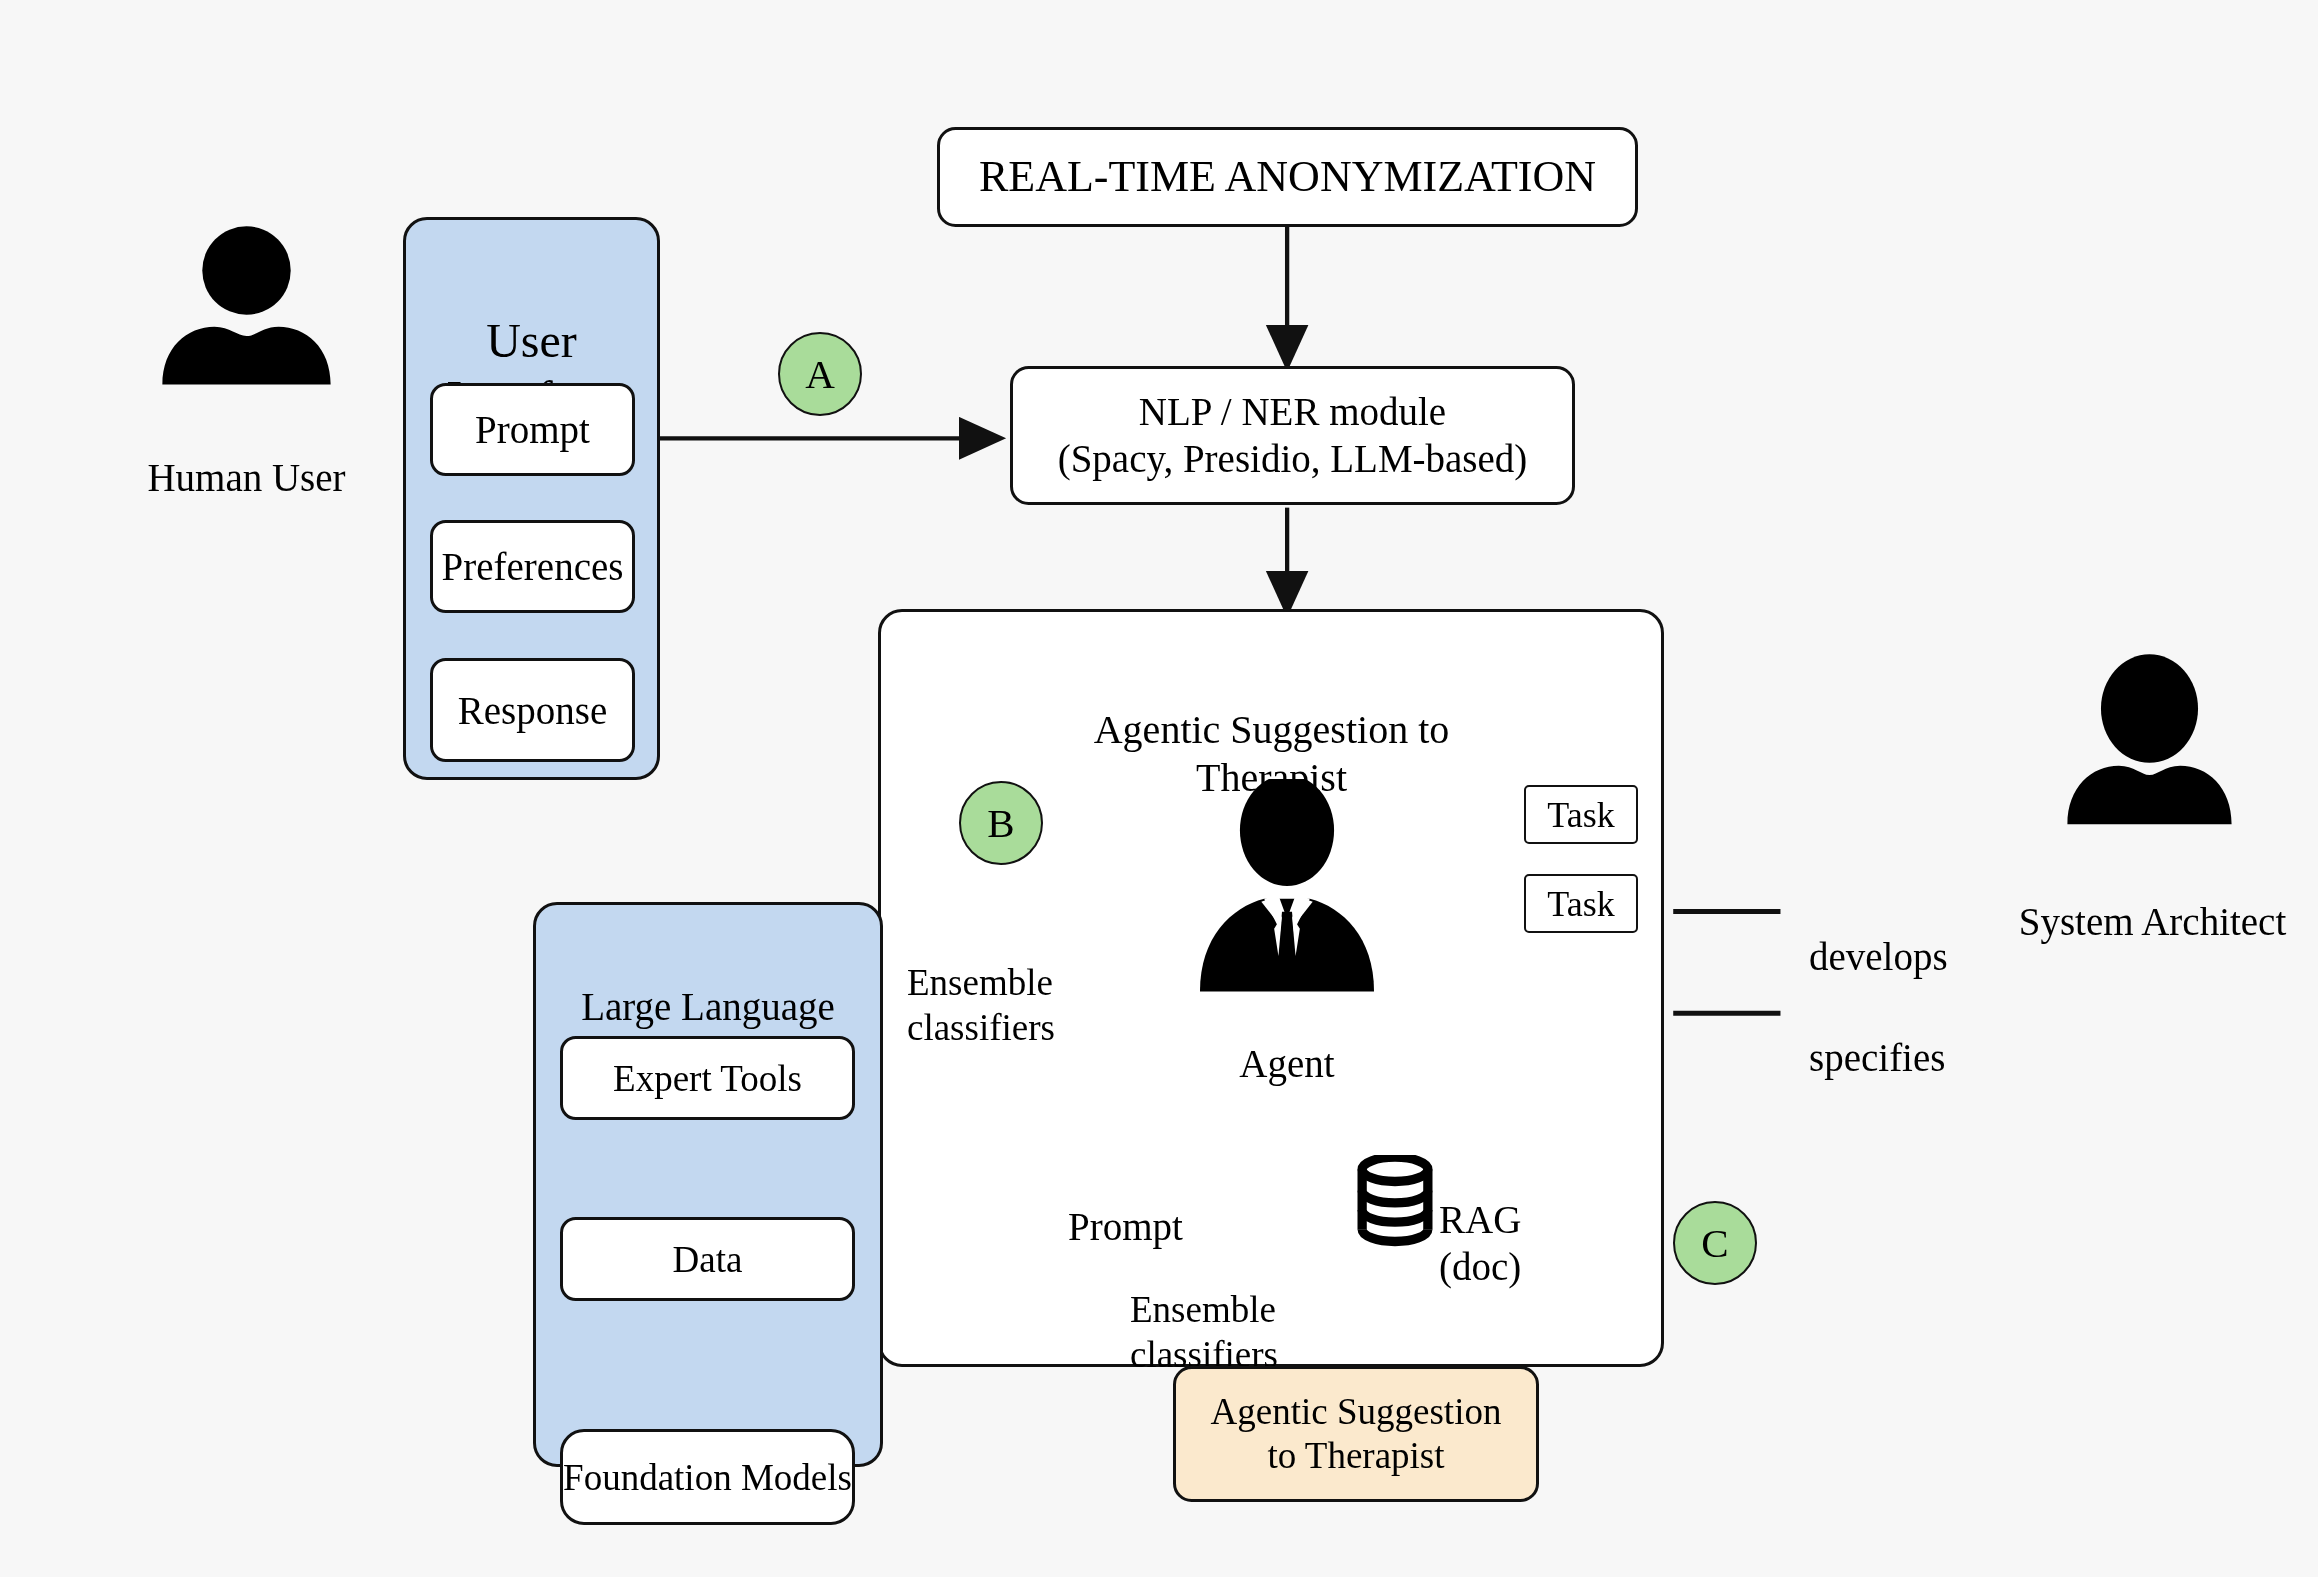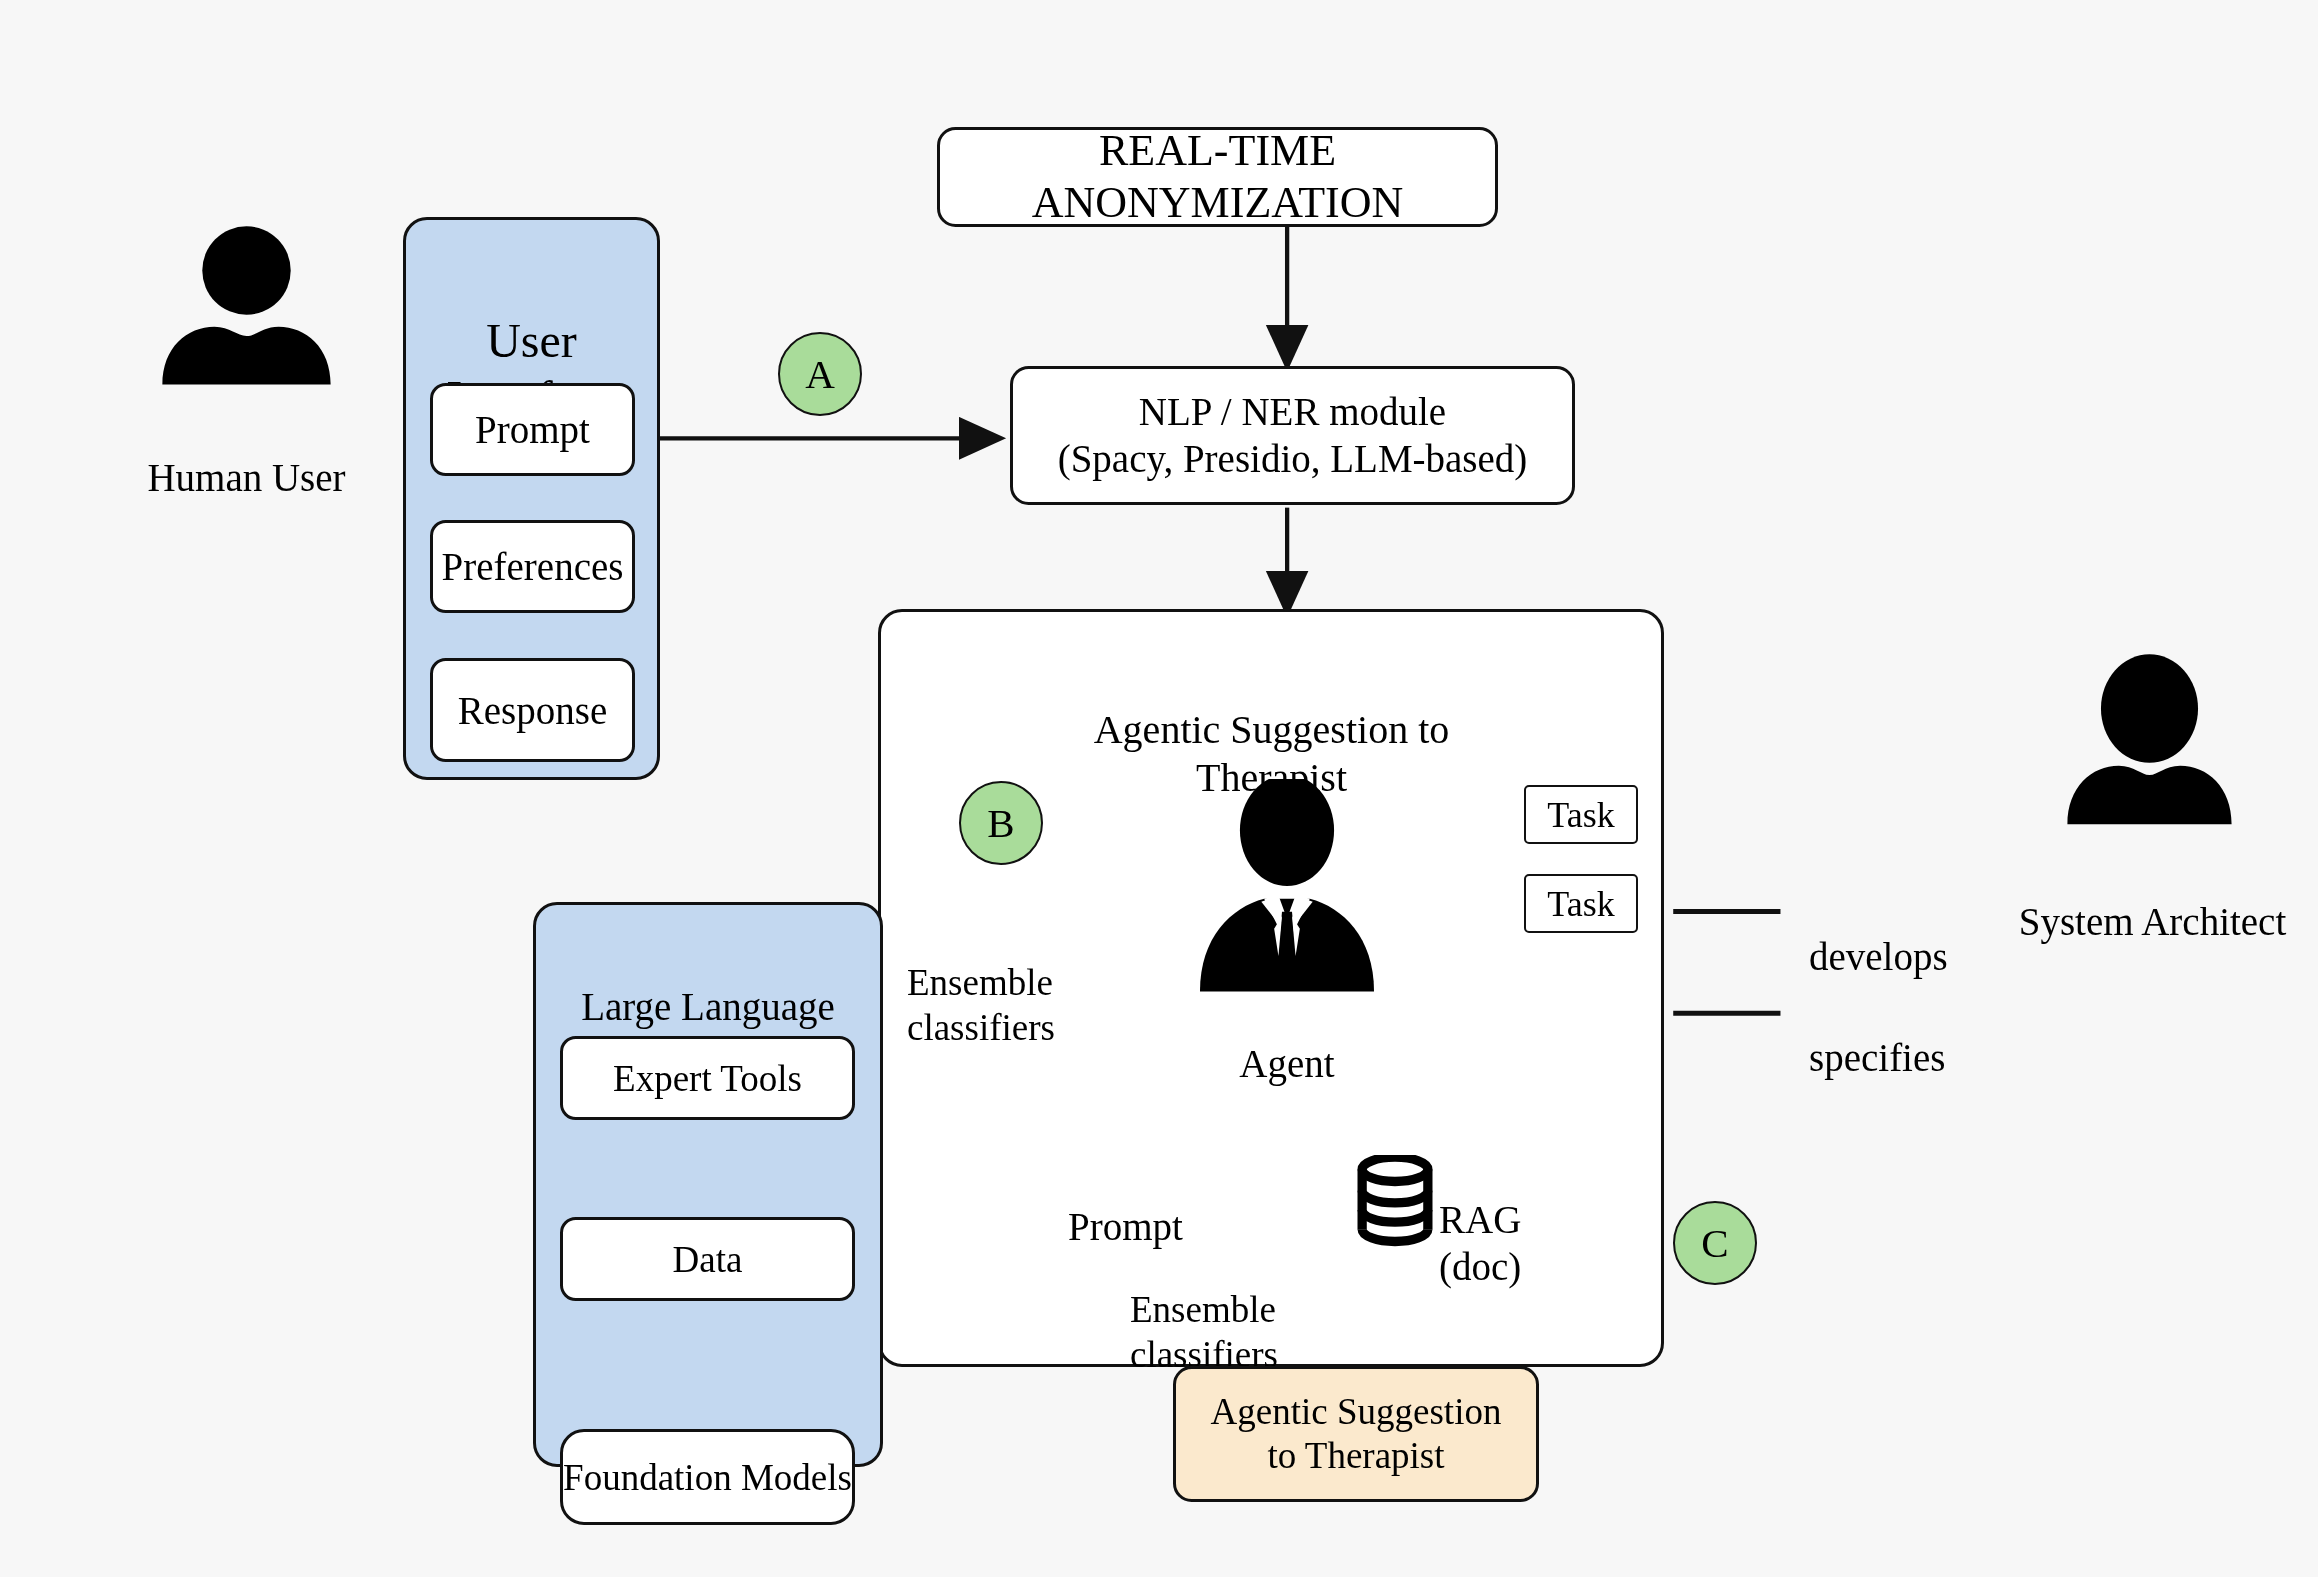--- a/index.html
+++ b/index.html
@@ -120,21 +120,21 @@
     <line x1="1818" y1="1455" x2="1928" y2="1610" stroke="#111" stroke-width="6"></line>
 
     <line x1="2055" y1="1700" x2="2055" y2="1790" stroke="#111" stroke-width="6"></line>
     <line x1="1782" y1="1790" x2="2058" y2="1790" stroke="#111" stroke-width="6"></line>
     <line x1="1882" y1="1790" x2="1882" y2="1908" stroke="#111" stroke-width="6" marker-end="url(#arrow)"></line>
 
     <line x1="2340" y1="1275" x2="2490" y2="1275" stroke="#111" stroke-width="7"></line>
     <line x1="2340" y1="1417" x2="2490" y2="1417" stroke="#111" stroke-width="7"></line>
   </svg>
 
-  <div class="abs rbox" style="left:937px; top:127px; width:561px; height:100px; font-size:44px;">
+  <div class="abs rbox" style="left:937px; top:127px; width:701px; height:100px; font-size:44px;">
     <span>REAL-TIME ANONYMIZATION</span>
   </div>
 
   <div class="abs" style="left:143px; top:222px; width:207px; height:229px;">
     <svg width="207" height="164" viewBox="0 0 290 230">
       <circle cx="145" cy="68" r="62" fill="#000"></circle>
       <path d="M27 228
                C27 176, 62 147, 100 147
                C122 147, 132 160, 145 160
                C158 160, 168 147, 190 147

